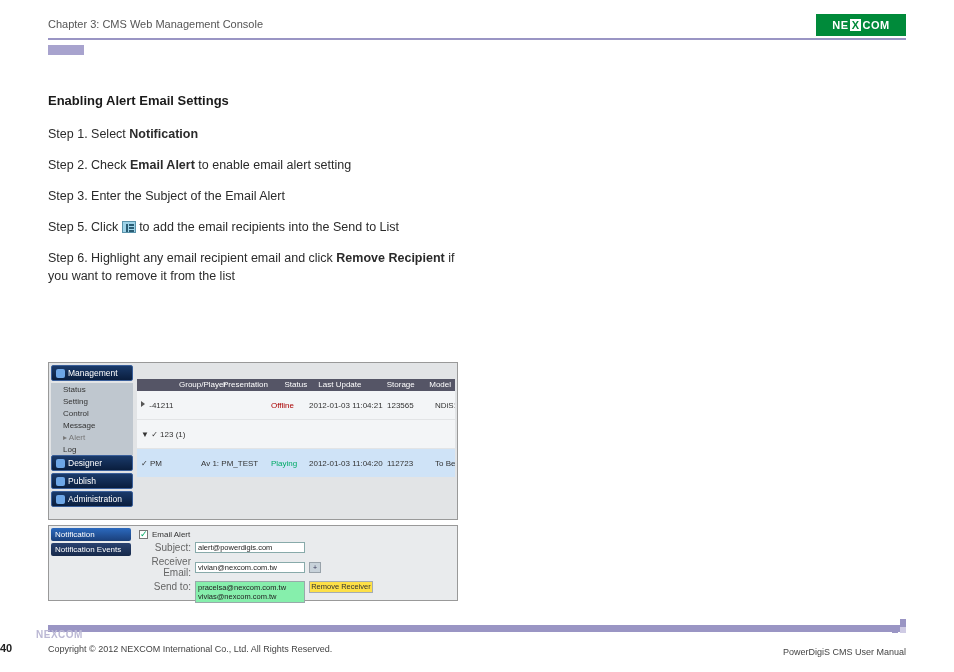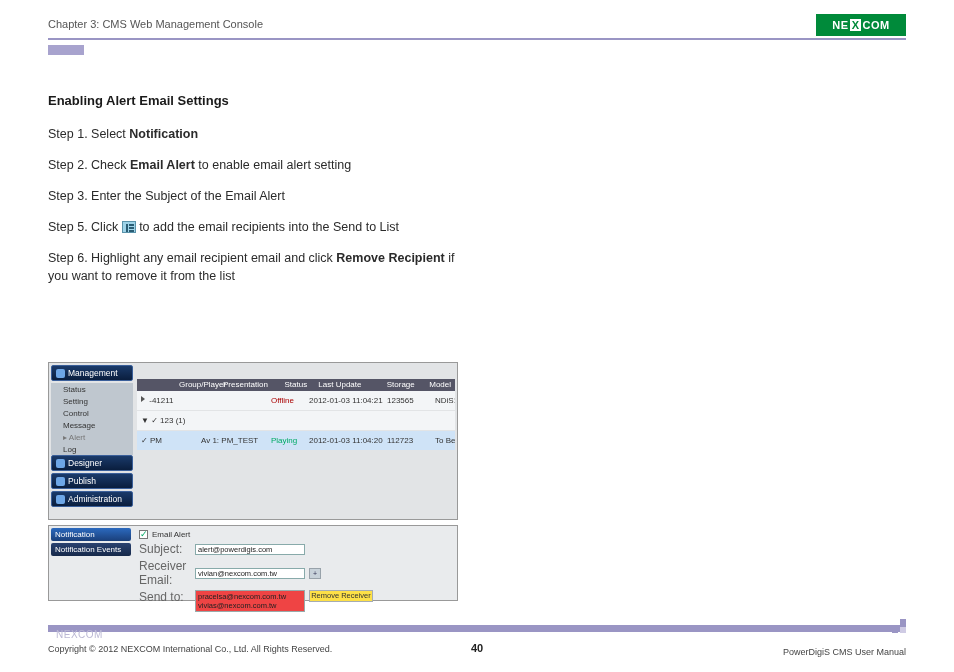--- a/index.html
+++ b/index.html
@@ -35,50 +35,50 @@
   .ticon { width:10px; height:10px; background:#7bb7e0; border-radius:2px; }
   .ticon.g { background:#83c97e; }
   .ticon.r { background:#e08888; }
   .ticon.y { background:#e0cd88; }
   .ticon.cy{ background:#8bd2d8; }
   .ticon.pl{ background:#c2a8e0; }
   .tsearch { width:60px; height:10px; background:#fff; border:1px solid #aaa; font-size:7.5px; color:#888; padding-left:2px; line-height:8px;}
   .s1-head { position:absolute; left:88px; right:2px; top:16px; height:12px; background:#556; color:#fff; display:flex; font-size:8px; }
   .colGP{width:60px;padding:1px 20px;margin-left:22px;} .colPr{width:70px;padding:1px 4px;} .colSt{width:38px;padding:1px 4px;} .colLU{width:78px;padding:1px 4px;} .colMB{width:48px;padding:1px 4px;} .colMN{flex:1;padding:1px 4px;}
   .s1-rows { position:absolute; left:88px; right:2px; top:28px; font-size:8px; }
-  .row { display:flex; height:20px; align-items:center; background:#f3f5f7; border-bottom:1px solid #e2e4e6;}
+  .row { display:flex; height:29px; align-items:center; background:#f3f5f7; border-bottom:1px solid #e2e4e6;}
   .row.sel { background:#cfe3f7; }
   .row .c { padding:0 4px; overflow:hidden; white-space:nowrap; }
   .c.gp{width:60px;} .c.pr{width:70px;} .c.st{width:38px;} .c.lu{width:78px;} .c.mb{width:48px;} .c.mn{flex:1;}
   .tri { display:inline-block; width:0;height:0;border-top:3px solid transparent;border-bottom:3px solid transparent;border-left:4px solid #555; margin-right:2px; vertical-align:1px;}
   .stat-off{color:#a00;} .stat-play{color:#0a6;}
 
   
   .shot2 { position:absolute; left:48px; top:525px; width:410px; height:76px; border:1px solid #999; background:#e9ebed; font-size:8px; color:#333; }
   .s2-side { position:absolute; left:2px; top:2px; width:80px; }
   .tabbtn { background:linear-gradient(#2c6abf,#1a3f7a); color:#fff; padding:2px 4px; border-radius:2px; margin-bottom:2px; font-size:8px;}
   .tabbtn.dk{ background:linear-gradient(#2a4270,#16294a); }
   .s2-form { position:absolute; left:90px; top:4px; right:4px; }
   .fr { display:flex; align-items:center; margin-bottom:3px; gap:4px;}
-  .flabel{ width:52px; color:#666; font-size:12px;}
+  .flabel{ width:52px; color:#666; font-size:10px;text-align:right;}
   .finput{ width:110px; height:11px; border:1px solid #8aa; background:#fff; font-size:7.5px; padding:0 2px; line-height:9px; color:#222;}
   .addbtn{ width:12px;height:11px;background:#c8d2da;border:1px solid #98a2aa; font-size:7px; text-align:center; line-height:9px; color:#335;}
-  .listbox{ width:110px; height:22px; border:1px solid #9aa; background:#ef4444; font-size:7.5px; padding:1px 2px; color:#222; line-height:1.2;}
+  .listbox{ width:110px; height:22px; border:1px solid #9aa; background:#86efac; font-size:7.5px; padding:1px 2px; color:#222; line-height:1.2;}
   .rmbtn{ width:64px;height:12px;background:#fde047;border:1px solid #a5acb3;font-size:7.5px;line-height:10px;text-align:center;color:#333;}
   .chk { width:9px;height:9px;border:1px solid #777;background:#fff;position:relative;display:inline-block; }
   .chk.on::after{content:"✓";position:absolute;left:0;top:-2px;font-size:9px;color:#0a6;}
 
   
   .ftr-rule { position:absolute; left:48px; right:48px; bottom:40px; border-top:7px solid #9a95c4; }
   .ftr-squares { position:absolute; right:48px; bottom:39px; width:14px; height:14px; }
   .ftr-squares span{ position:absolute; width:6px; height:6px; background:#9a95c4; }
   .ftr-squares .a{right:0;bottom:8px;} .ftr-squares .b{right:8px;bottom:0;} .ftr-squares .c{right:0;bottom:0;background:#cfcbe4;}
-  .ftr-logo { position:absolute; left:56px; bottom:32px; font-size:10px; color:#bbb8d4; font-weight:normal; letter-spacing:.5px;}
+  .ftr-logo { position:absolute; left:36px; bottom:32px; font-size:10px; color:#bbb8d4; font-weight:bold; letter-spacing:.5px;}
   .ftr-copy { position:absolute; left:48px; bottom:18px; font-size:9px; color:#444;}
-  .ftr-page { position:absolute; left:0; right:0; bottom:18px; text-align:center; font-size:11px; font-weight:bold;}
+  .ftr-page { position:absolute; left:0; right:0; bottom:18px; font-size:11px; font-weight:bold;}
   .ftr-man  { position:absolute; right:48px; bottom:15px; font-size:9px; color:#444;}
 </style>
 </head>
 <body>
 <div class="page">
 
   <div class="hdr">
     <div class="hdr-chapter">Chapter 3: CMS Web Management Console</div>
     <div class="hdr-logo">
       <span>NE</span>

